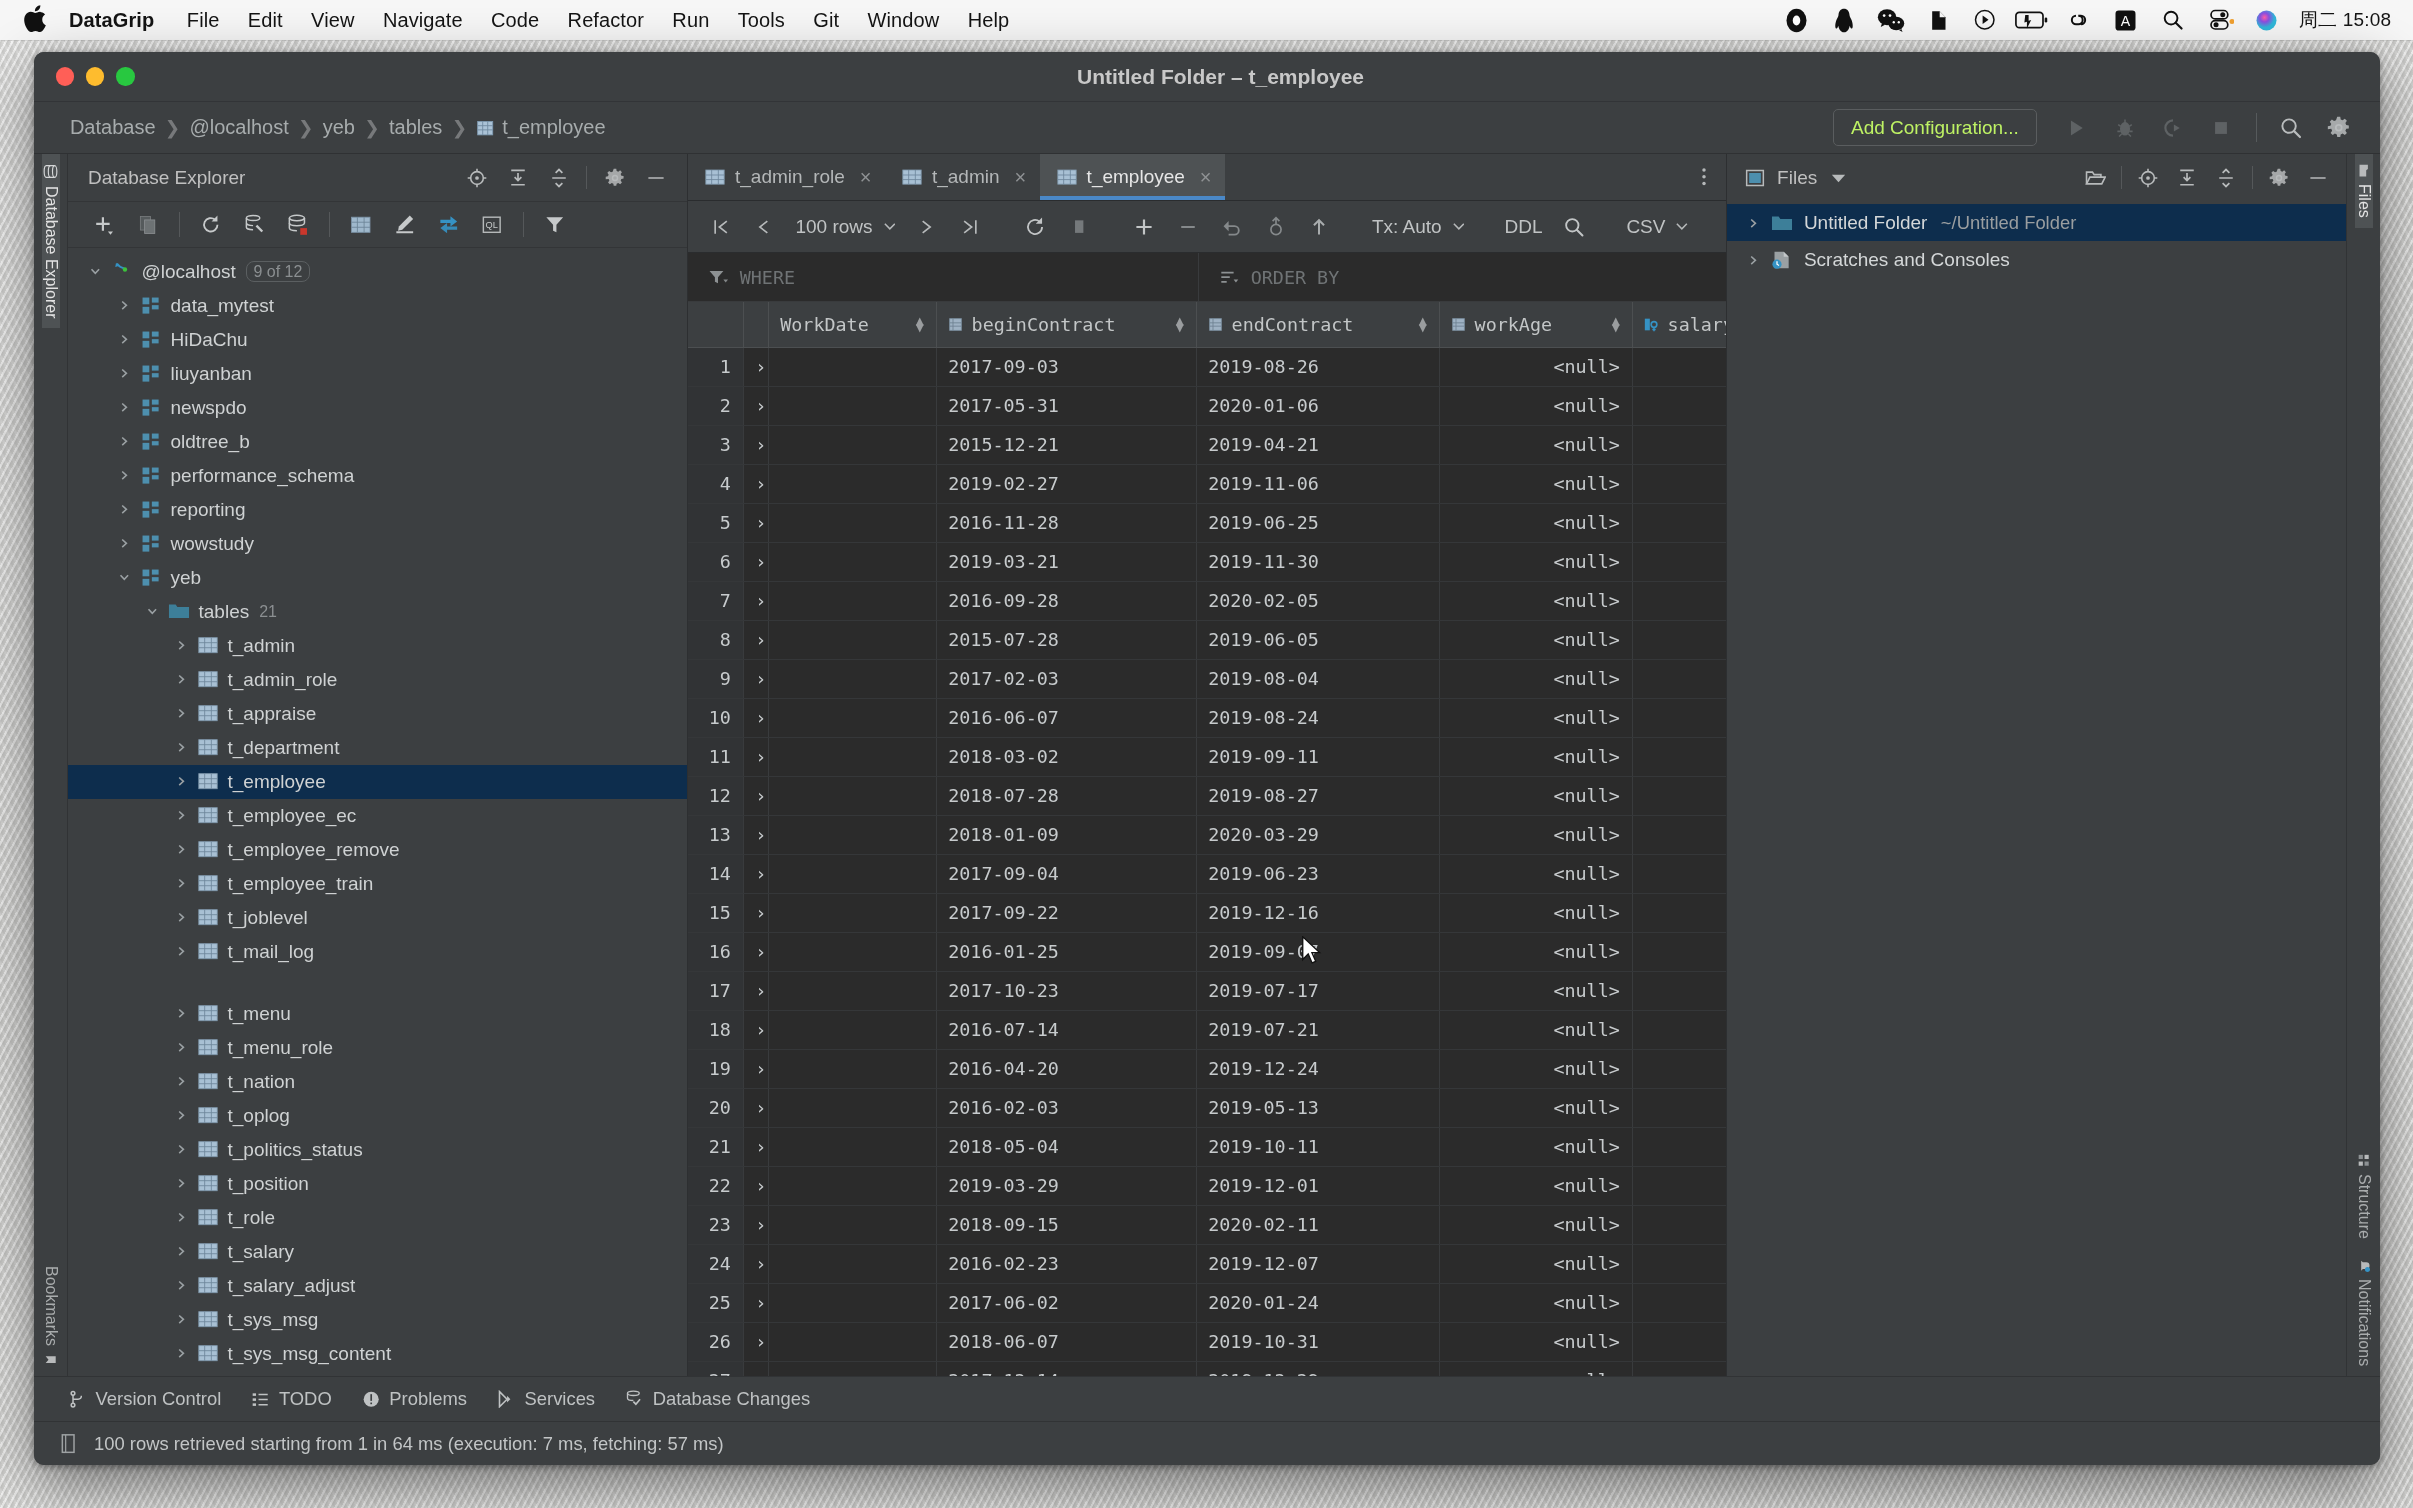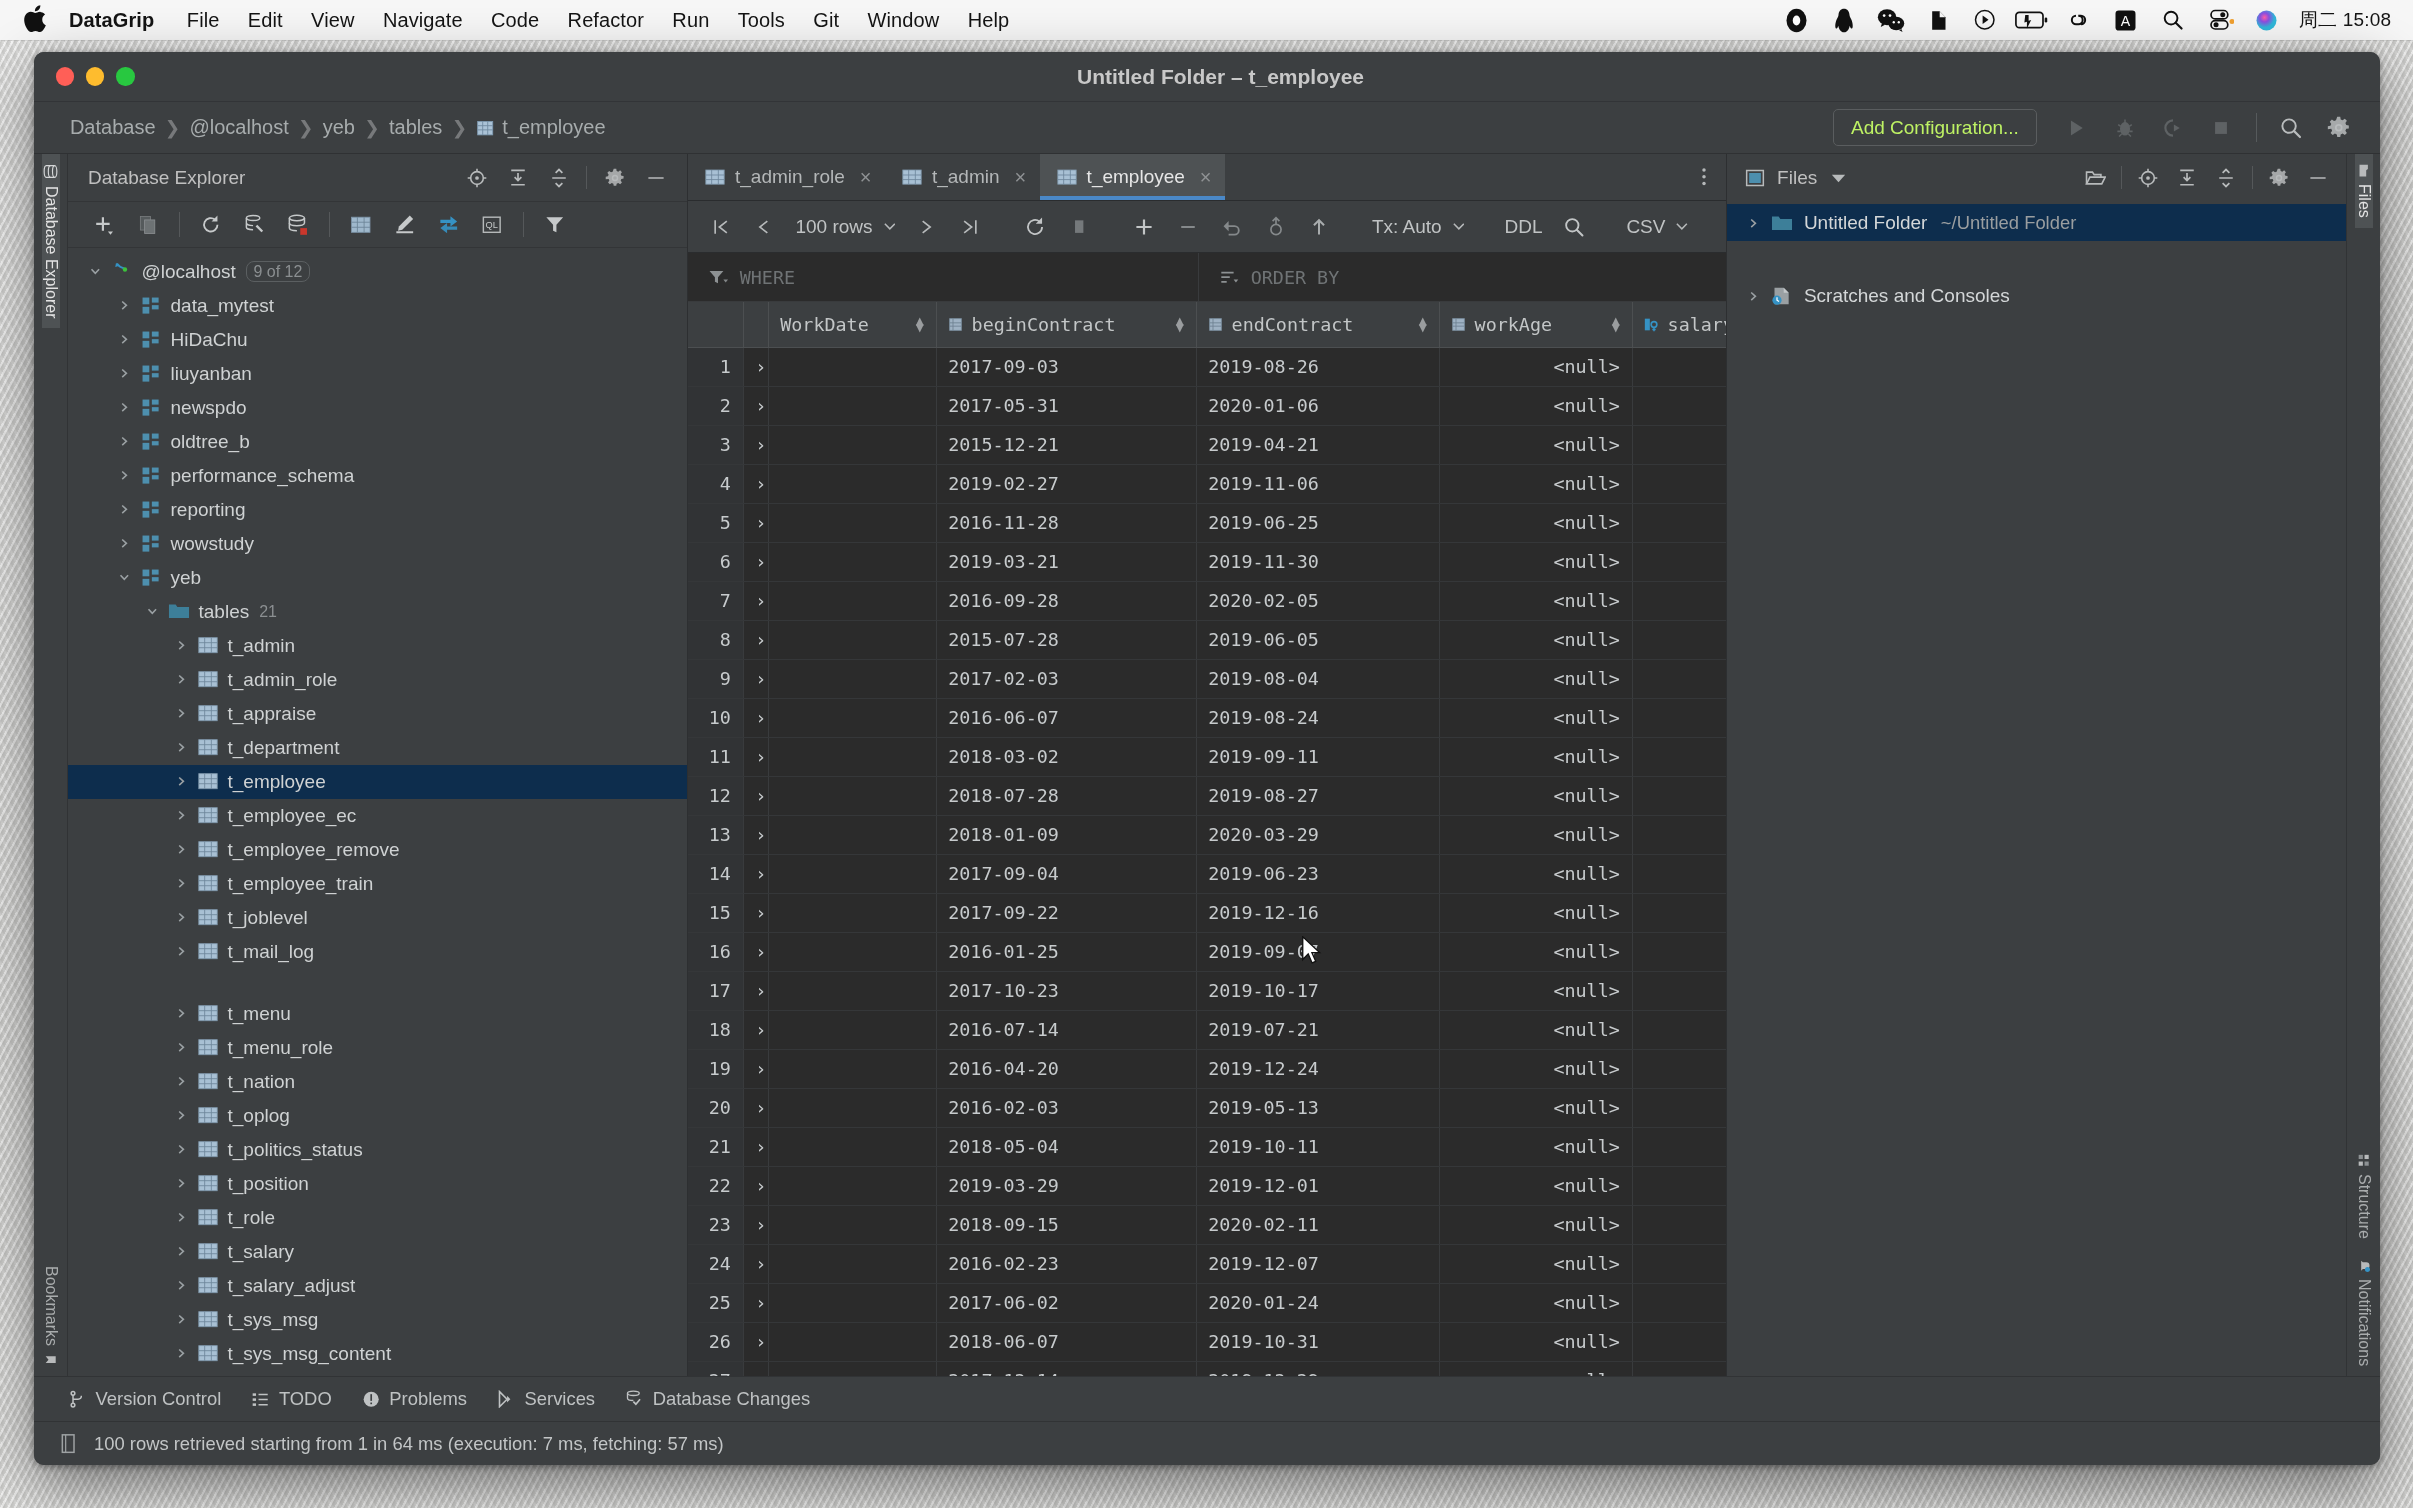--- a/index.html
+++ b/index.html
@@ -1395,21 +1395,21 @@
                 <td>2016-01-25</td>
                 <td>2019-09-07</td>
                 <td class="nullv">&lt;null&gt;</td>
                 <td class="num">3</td>
               </tr>
               <tr>
                 <td class="rownum">17</td>
                 <td class="expander">›</td>
                 <td></td>
                 <td>2017-10-23</td>
-                <td>2019-10-17</td>
+                <td>2019-07-17</td>
                 <td class="nullv">&lt;null&gt;</td>
                 <td class="num">2</td>
               </tr>
               <tr>
                 <td class="rownum">18</td>
                 <td class="expander">›</td>
                 <td></td>
                 <td>2016-07-14</td>
                 <td>2019-07-21</td>
                 <td class="nullv">&lt;null&gt;</td>
@@ -1565,21 +1565,21 @@
               </svg>
             </span>
             <span class="nico">
               <svg width="22" height="18.4" viewBox="0 0 26 22">
                 <path fill="#3d7f99" d="M1 3h8l2 3h14v13H1z"></path>
               </svg>
             </span>
             <span class="nlabel">Untitled Folder</span>
             <span class="npath">~/Untitled Folder</span>
           </div>
-          <div class="fnode" style="padding-left: 11.7px; margin-top: 36px;">
+          <div class="fnode" style="padding-left: 11.7px;">
             <span class="arrow">
               <svg width="12.6" height="12.6" viewBox="0 0 15 15">
                 <path d="M5 3l5 4.5-5 4.5" fill="none" stroke="#9aa0a3" stroke-width="1.9"></path>
               </svg>
             </span>
             <span class="nico">
               <svg width="22" height="20" viewBox="0 0 26 24">
                 <path fill="#9aa0a3" d="M4 2h11l6 6v14H4z"></path>
                 <path fill="#c3c7c9" d="M15 2l6 6h-6z"></path>
                 <circle cx="7" cy="17" r="5.5" fill="#3592c4"></circle>

